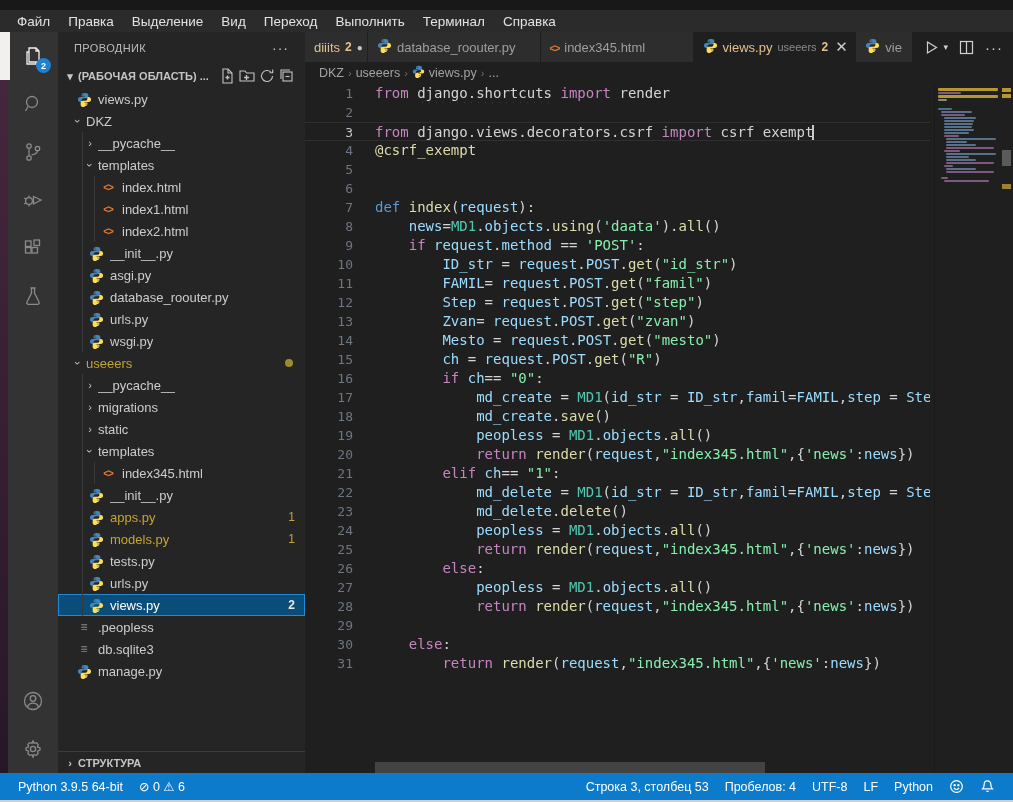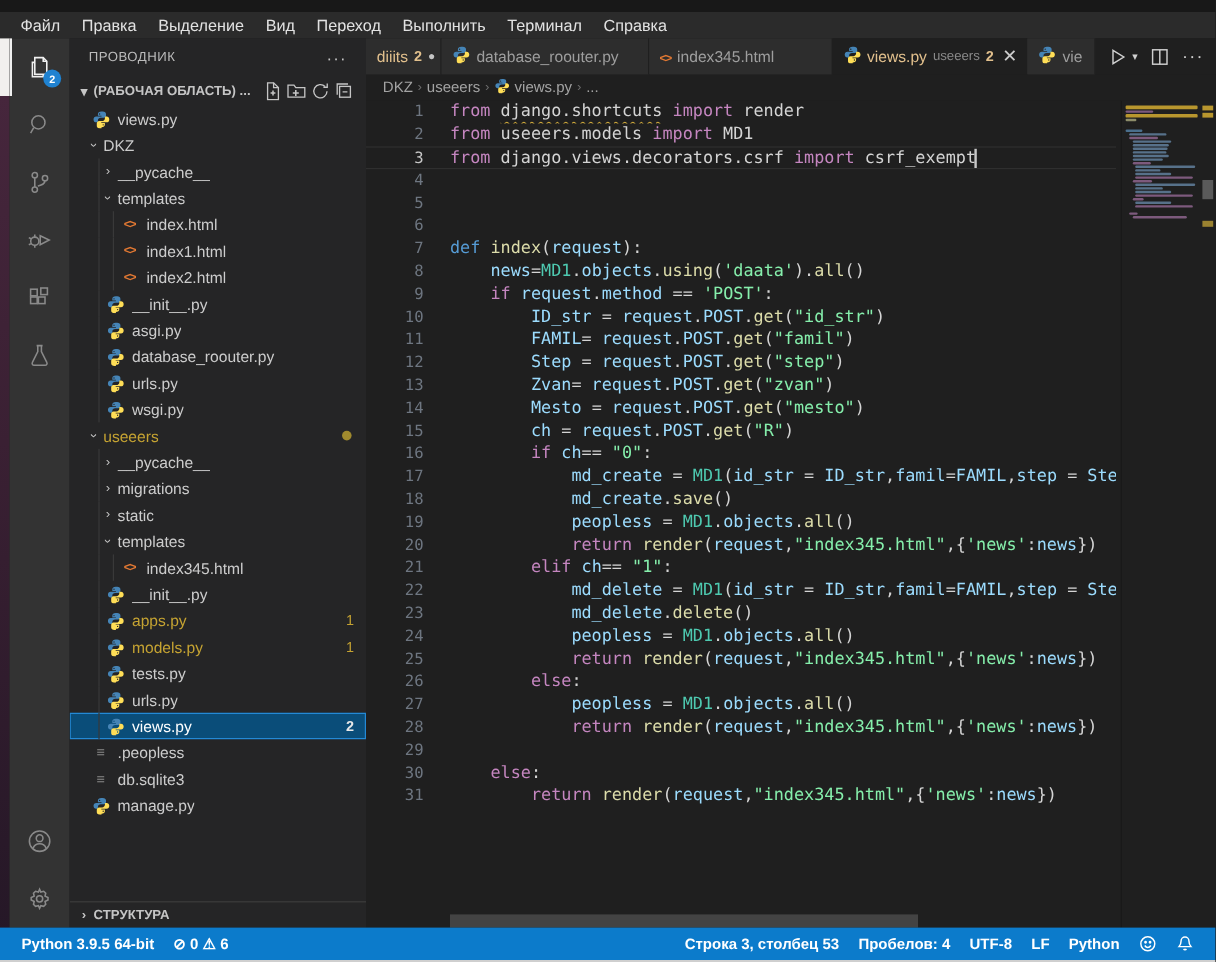--- a/index.html
+++ b/index.html
@@ -109,21 +109,21 @@
   .mm-row { height:2px; margin-bottom:1px; border-radius:1px; }
   .ruler { position:absolute; top:52px; right:0; width:13px; bottom:0; background:#1f1f1f; }
   .ruler .mark { position:absolute; left:2px; width:9px; }
 
   .hscroll { position:absolute; left:70px; bottom:0; height:11px; width:390px;
              background:#434343; cursor:pointer; }
 
   
   .statusbar { position:absolute; bottom:2px; left:0; right:0; height:27px; background:#0c7bcb;
                display:flex; align-items:center; color:#ffffff; font-size:12.5px; padding:0 10px; }
-  .sb-item { padding:0 8px; display:flex; align-items:center; gap:4px; cursor:pointer; height:100%;font-weight:bold; }
+  .sb-item { padding:0 8px; display:flex; align-items:center; gap:4px; cursor:pointer; height:100%; }
   .sb-right { margin-left:auto; display:flex; align-items:center; height:100%; }
   .statusbar svg { width:15px; height:15px; stroke:#fff; fill:none; stroke-width:1.3; }
 </style>
 </head>
 <body>
 
 <div class="titlebar"></div>
 
 <div class="menubar">
     <span class="menu-item">Файл</span>
@@ -552,23 +552,23 @@
       <span class="fic"><svg viewBox="0 0 16 16">
           <path fill="#4584b6" d="M7.9 1C6 1 4.9 1.9 4.9 3.2v1.6h3.2v.6H3.4C2 5.4 1 6.4 1 8s1 2.6 2.4 2.6h1.5V8.9c0-1.3 1.1-2.3 2.5-2.3h2.7c1.1 0 2-.9 2-2V3.2C12.1 1.9 11 1 9.2 1H7.9zM6.4 2.6c.4 0 .6.3.6.6s-.2.6-.6.6-.6-.3-.6-.6.2-.6.6-.6z"></path>
           <path fill="#ffde57" d="M8.1 15c1.9 0 3-1 3-2.2v-1.6H7.9v-.6h4.7c1.4 0 2.4-1 2.4-2.6s-1-2.6-2.4-2.6h-1.5v1.7c0 1.3-1.1 2.3-2.5 2.3H5.9c-1.1 0-2 .9-2 2v2.4c0 1.2 1.1 2.2 2.9 2.2h1.3zm1.5-1.6c-.4 0-.6-.3-.6-.6s.2-.6.6-.6.6.3.6.6-.2.6-.6.6z"></path>
         </svg></span>
       <span>views.py</span>
       <span class="bc-sep">›</span>
       <span>...</span>
     </div>
   <div class="code-wrap">
       <div class="cline"><span class="ln">1</span><span class="ctext"><span class="tk-k">from</span><span class="tk-t"> </span><span class="tk-q">django.shortcuts</span><span class="tk-t"> </span><span class="tk-k">import</span><span class="tk-t"> render</span></span></div>
-      <div class="cline"><span class="ln">2</span><span class="ctext"><span class="tk-k">from</span><span class="tk-t"> useeers.models </span><span class="tk-k">import</span><span class="tk-t"> MD1</span></span></div>
+      <div class="cline"><span class="ln">2</span></div>
       <div class="cline cur"><span class="ln">3</span><span class="ctext"><span class="tk-k">from</span><span class="tk-t"> </span><span class="tk-q">django.views.decorators.csrf</span><span class="tk-t"> </span><span class="tk-k">import</span><span class="tk-t"> csrf_exempt</span><span class="cursor"></span></span></div>
-      <div class="cline"><span class="ln">4</span></div>
+      <div class="cline"><span class="ln">4</span><span class="ctext"><span class="tk-f">@csrf_exempt</span></span></div>
       <div class="cline"><span class="ln">5</span><span class="ctext"></span></div>
       <div class="cline"><span class="ln">6</span><span class="ctext"></span></div>
       <div class="cline"><span class="ln">7</span><span class="ctext"><span class="tk-d">def</span><span class="tk-t"> </span><span class="tk-f">index</span><span class="tk-t">(</span><span class="tk-v">request</span><span class="tk-t">):</span></span></div>
       <div class="cline"><span class="ln">8</span><span class="ctext"><span class="tk-t">    </span><span class="tk-v">news</span><span class="tk-t">=</span><span class="tk-c">MD1</span><span class="tk-t">.</span><span class="tk-v">objects</span><span class="tk-t">.</span><span class="tk-f">using</span><span class="tk-t">(</span><span class="tk-s">'daata'</span><span class="tk-t">).</span><span class="tk-f">all</span><span class="tk-t">()</span></span></div>
       <div class="cline"><span class="ln">9</span><span class="ctext"><span class="tk-t">    </span><span class="tk-k">if</span><span class="tk-t"> </span><span class="tk-v">request</span><span class="tk-t">.</span><span class="tk-v">method</span><span class="tk-t"> == </span><span class="tk-s">'POST'</span><span class="tk-t">:</span></span></div>
       <div class="cline"><span class="ln">10</span><span class="ctext"><span class="tk-t">        </span><span class="tk-v">ID_str</span><span class="tk-t"> = </span><span class="tk-v">request</span><span class="tk-t">.</span><span class="tk-v">POST</span><span class="tk-t">.</span><span class="tk-f">get</span><span class="tk-t">(</span><span class="tk-s">"id_str"</span><span class="tk-t">)</span></span></div>
       <div class="cline"><span class="ln">11</span><span class="ctext"><span class="tk-t">        </span><span class="tk-v">FAMIL</span><span class="tk-t">= </span><span class="tk-v">request</span><span class="tk-t">.</span><span class="tk-v">POST</span><span class="tk-t">.</span><span class="tk-f">get</span><span class="tk-t">(</span><span class="tk-s">"famil"</span><span class="tk-t">)</span></span></div>
       <div class="cline"><span class="ln">12</span><span class="ctext"><span class="tk-t">        </span><span class="tk-v">Step</span><span class="tk-t"> = </span><span class="tk-v">request</span><span class="tk-t">.</span><span class="tk-v">POST</span><span class="tk-t">.</span><span class="tk-f">get</span><span class="tk-t">(</span><span class="tk-s">"step"</span><span class="tk-t">)</span></span></div>
       <div class="cline"><span class="ln">13</span><span class="ctext"><span class="tk-t">        </span><span class="tk-v">Zvan</span><span class="tk-t">= </span><span class="tk-v">request</span><span class="tk-t">.</span><span class="tk-v">POST</span><span class="tk-t">.</span><span class="tk-f">get</span><span class="tk-t">(</span><span class="tk-s">"zvan"</span><span class="tk-t">)</span></span></div>
       <div class="cline"><span class="ln">14</span><span class="ctext"><span class="tk-t">        </span><span class="tk-v">Mesto</span><span class="tk-t"> = </span><span class="tk-v">request</span><span class="tk-t">.</span><span class="tk-v">POST</span><span class="tk-t">.</span><span class="tk-f">get</span><span class="tk-t">(</span><span class="tk-s">"mesto"</span><span class="tk-t">)</span></span></div>

